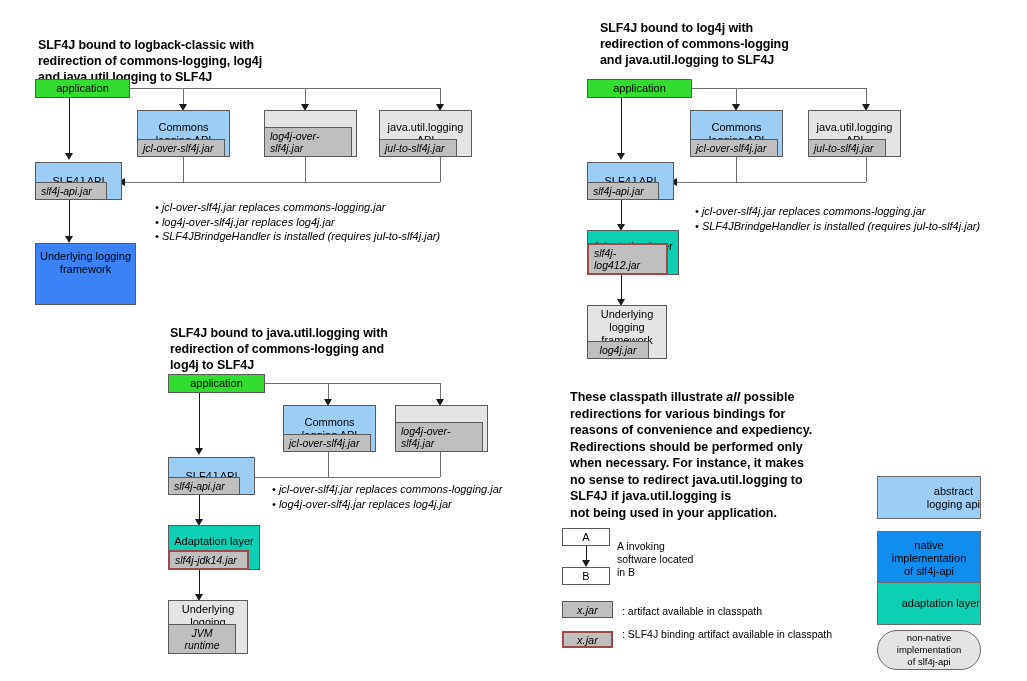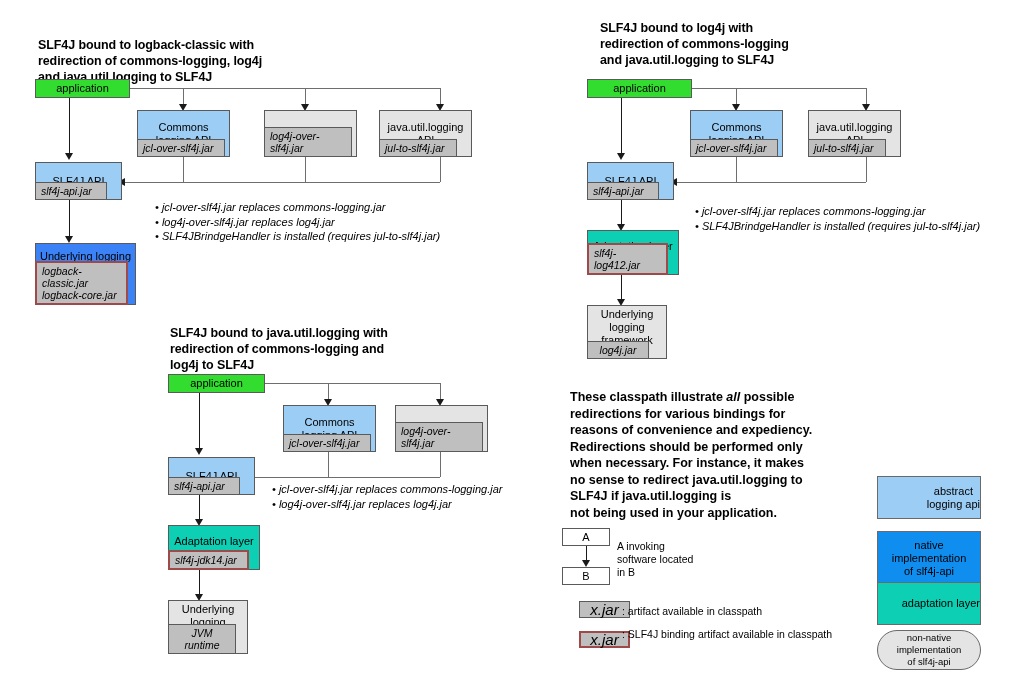--- a/index.html
+++ b/index.html
@@ -68,21 +68,21 @@
 
   
   .legbox{
     position:absolute;box-sizing:border-box;border:1px solid #5a5a5a;
     background:#fff;display:flex;align-items:center;justify-content:center;
     font-size:11px;color:#000;
   }
   .legjar{
     position:absolute;box-sizing:border-box;background:#bfbfbf;
     border:1px solid #5a5a5a;display:flex;align-items:center;justify-content:center;
-    font-style:italic;font-size:15px;color:#000;margin-left:17px;
+    font-style:italic;font-size:11px;color:#000;
   }
   .legjar.binding{border:2px solid #9e4a4a;}
   .legtext{position:absolute;font-size:10.5px;line-height:13px;white-space:pre-line;color:#000;}
   .swatch{
     position:absolute;box-sizing:border-box;border:1px solid #6a6a6a;
     display:flex;align-items:center;justify-content:flex-end;text-align:center;
     font-size:11px;line-height:13px;white-space:pre-line;color:#000;margin-top:12px;
   }
   .swatch.small{font-size:9.5px;line-height:12px;}
 </style>
@@ -135,22 +135,20 @@
 </div>
 
 <div class="node lightblue" style="left:35px;top:162px;width:87px;height:38px;">
   <div class="ntitle">SLF4J API</div>
   <div class="jar" style="width:72px;">slf4j-api.jar</div>
 </div>
 
 <div class="node brightblue" style="left:35px;top:243px;width:101px;height:62px;">
   <div class="ntitle" style="padding-bottom:24px;">Underlying logging
 framework</div>
-  <div class="jar binding" style="width:93px;">logback-classic.jar
-logback-core.jar</div>
 </div>
 
 <div class="notes" style="left:155px;top:200px;">• jcl-over-slf4j.jar replaces commons-logging.jar
 • log4j-over-slf4j.jar replaces log4j.jar
 • SLF4JBrindgeHandler is installed (requires jul-to-slf4j.jar)</div>
 
 <div class="abs dtitle" style="left:600px;top:20px;width:280px;">SLF4J bound to log4j with
 redirection of commons-logging
 and java.util.logging to SLF4J</div>
 

